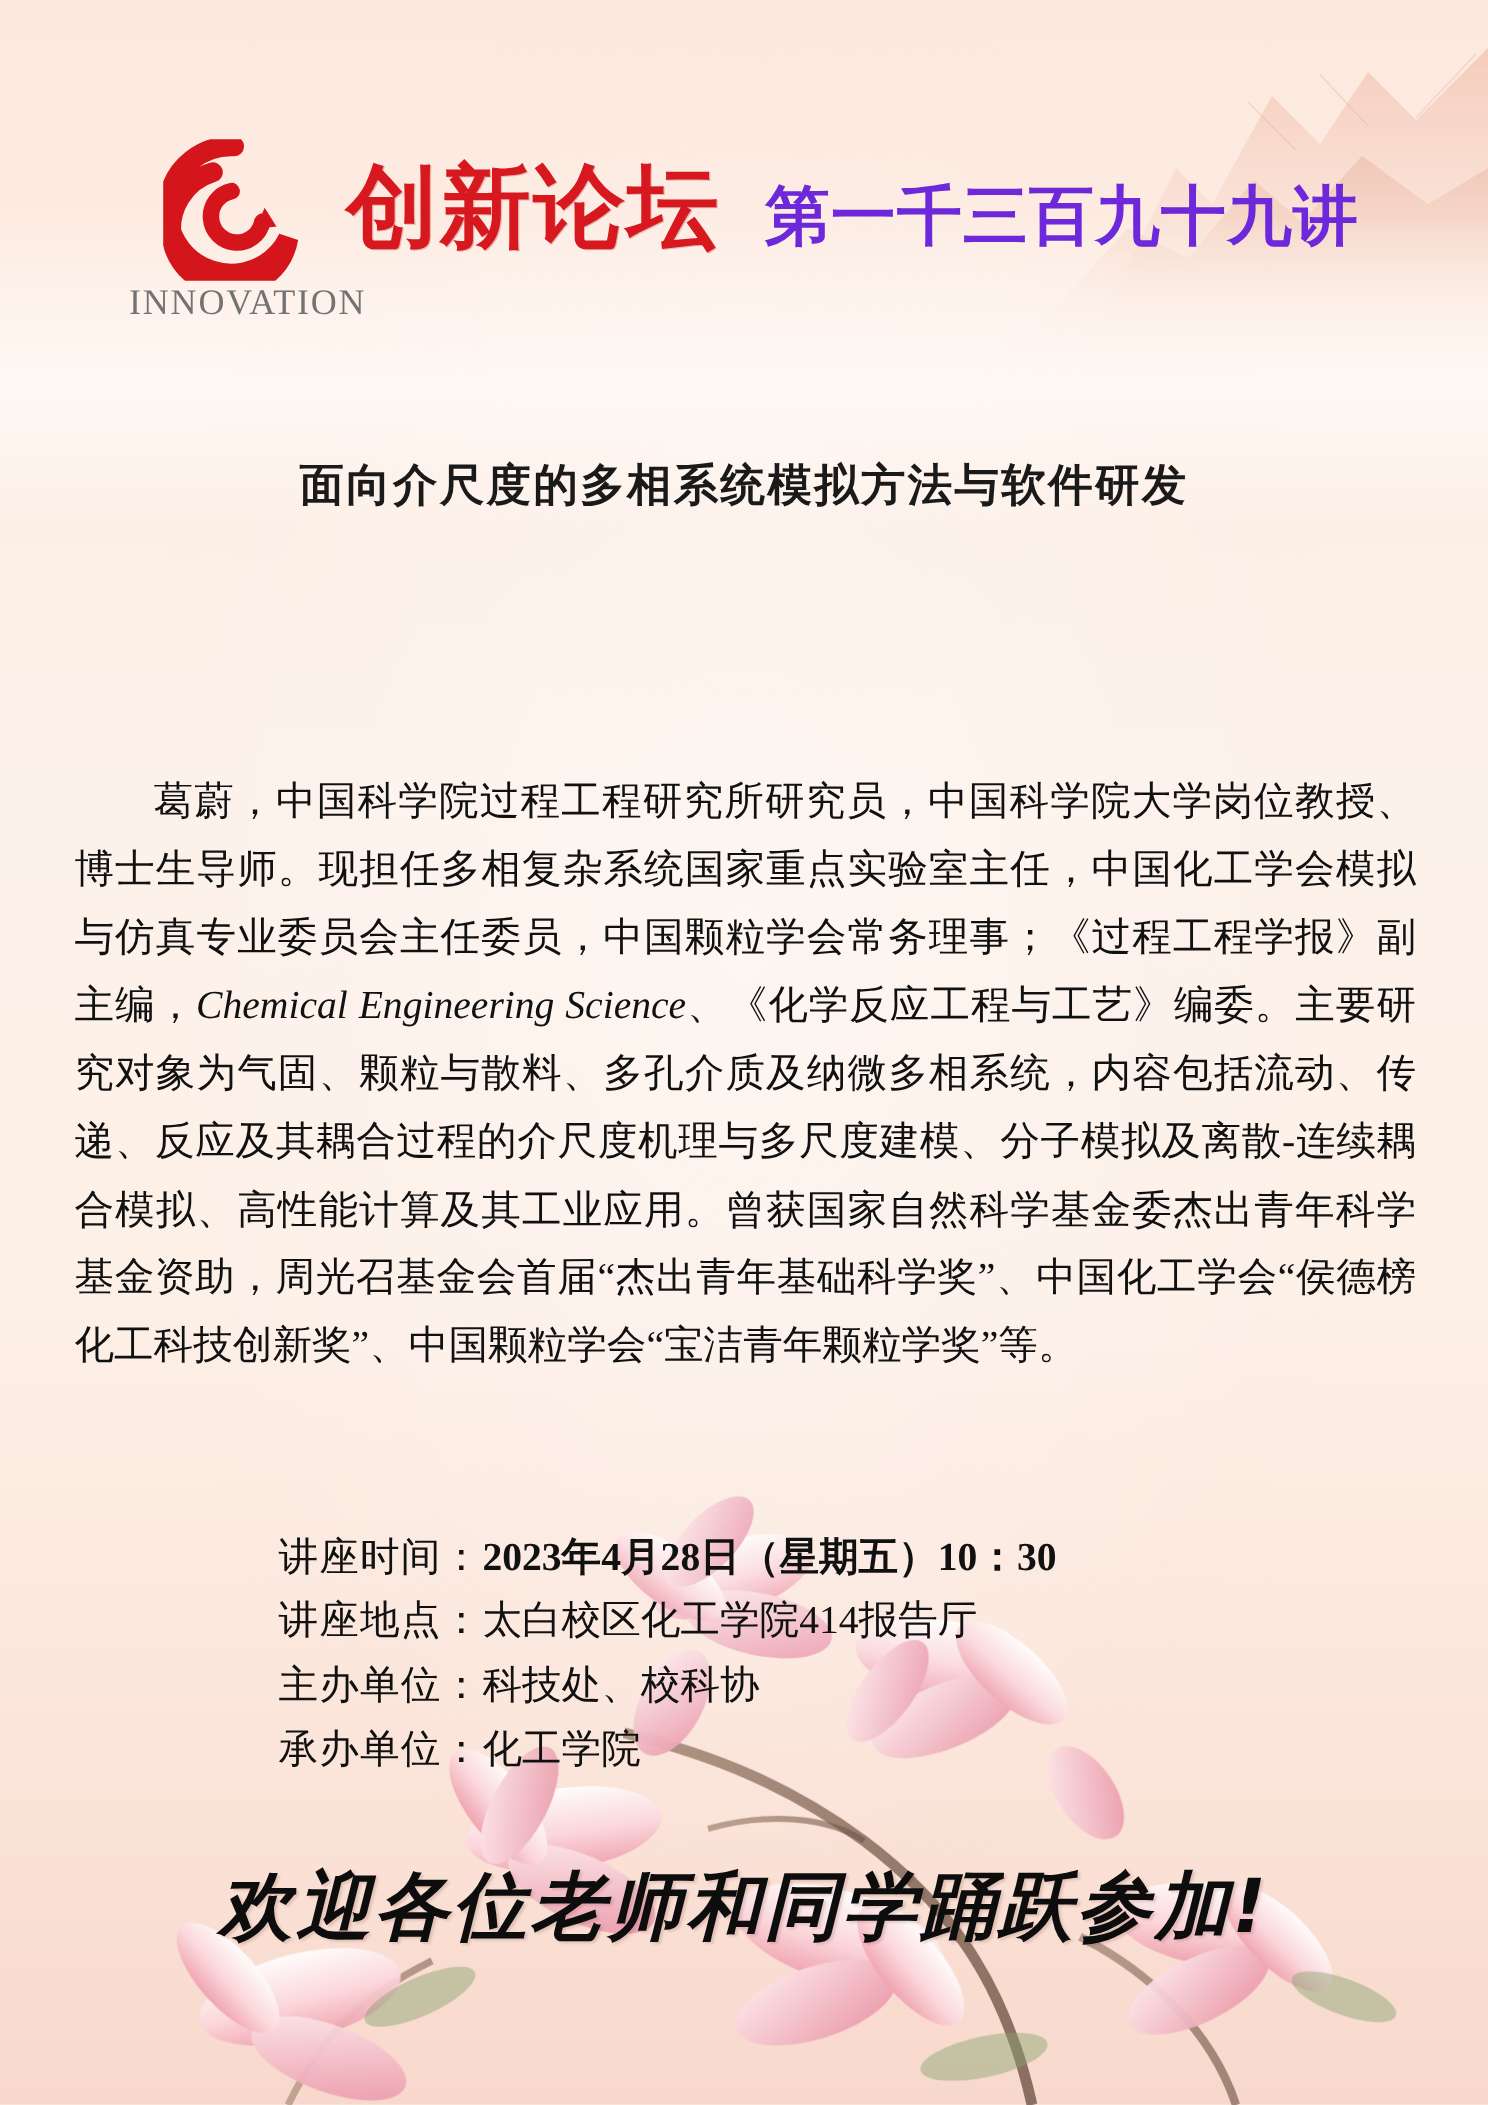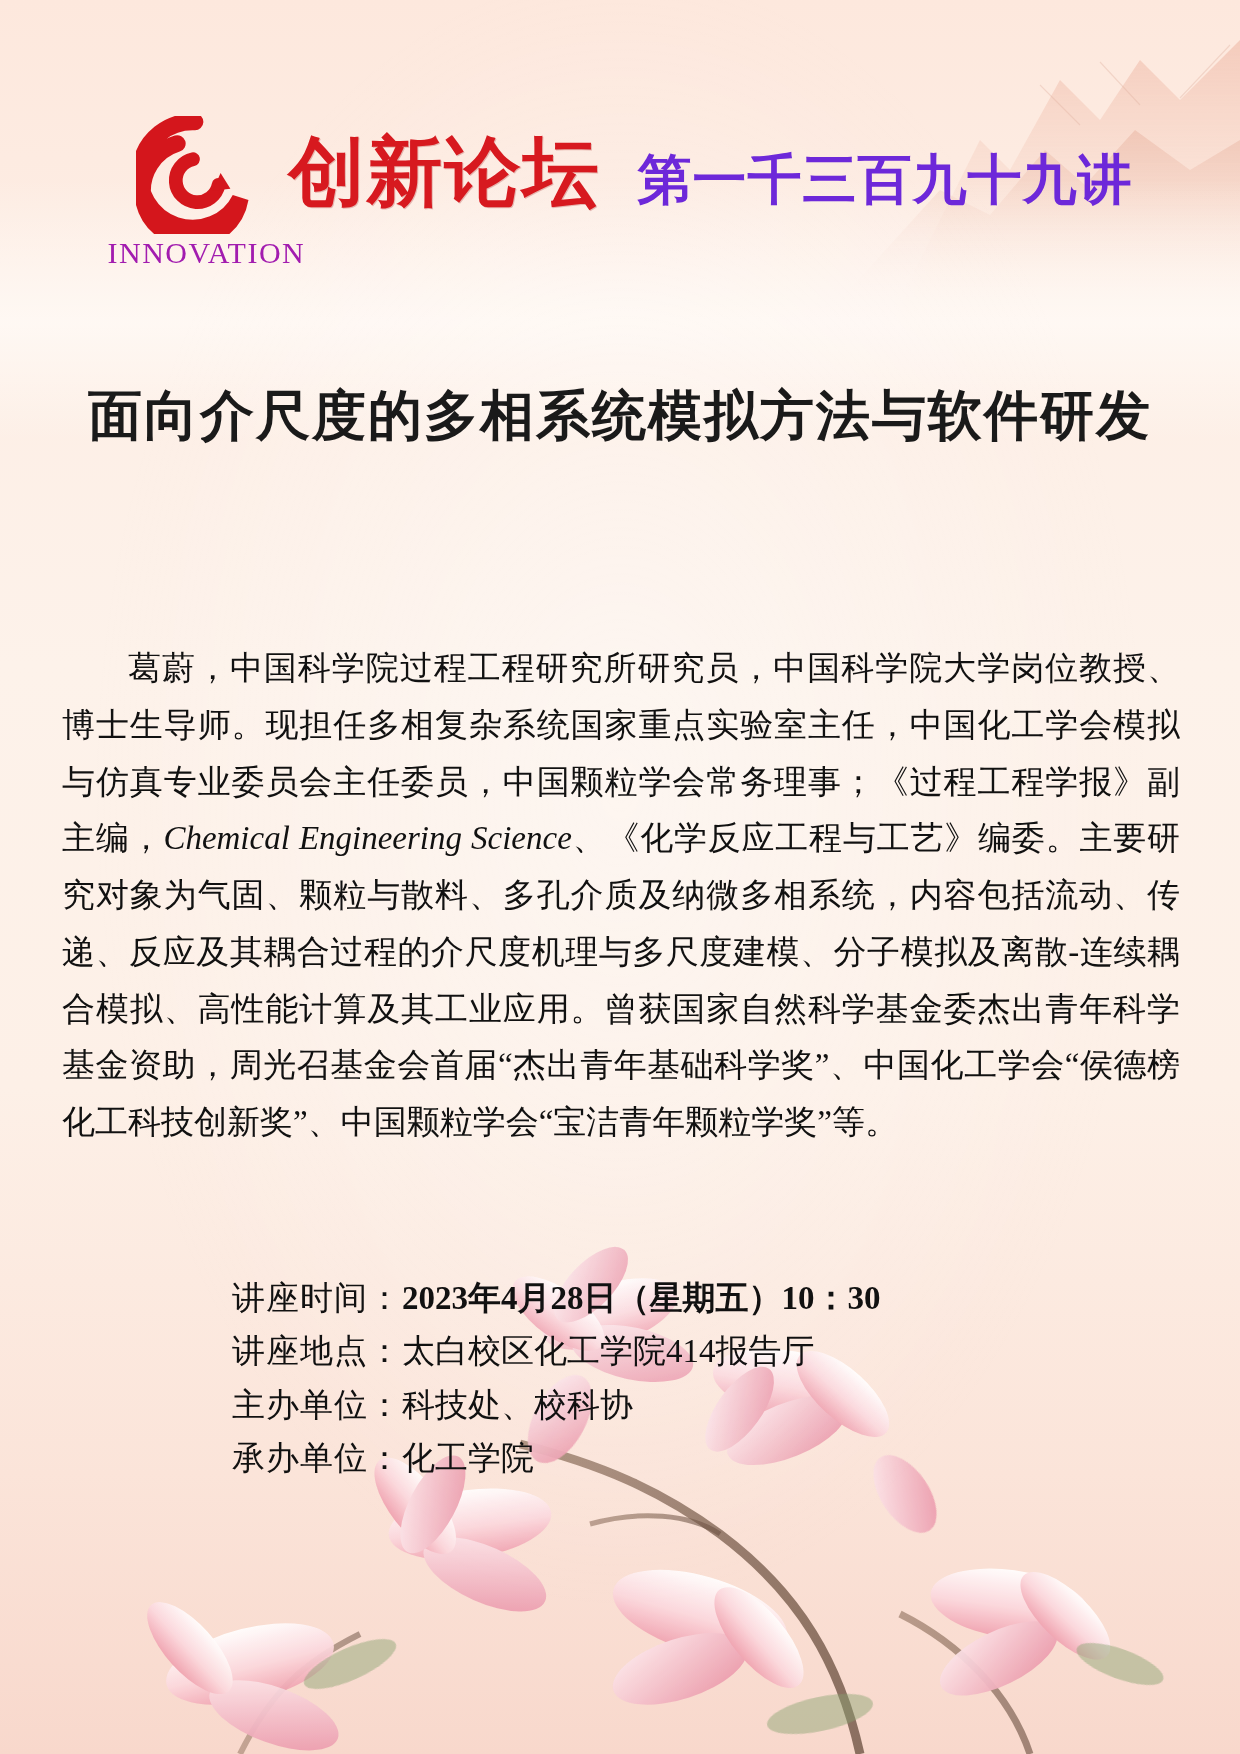--- a/index.html
+++ b/index.html
@@ -82,21 +82,21 @@
     margin-top: 4px;
   }
   .logo-mark {
     width: 118px;
     height: 118px;
     margin: 0 auto;
     display: block;
   }
   .logo-word {
     text-align: center;
-    color: #a21caf;
+    color: #737373;
     font-family: "Liberation Serif", serif;
     font-size: 30px;
     letter-spacing: 1.5px;
     margin-top: 2px;
   }
   .title-block {
     margin-left: 6px;
     padding-top: 22px;
     display: flex;
     align-items: baseline;
@@ -124,21 +124,21 @@
 
   
   .talk-title {
     position: absolute;
     top: 380px;
     left: 0;
     width: 100%;
     text-align: center;
     font-family: Liberation Serif, serif;
     font-weight: bold;
-    font-size: 54px;
+    font-size: 37px;
     letter-spacing: 2px;
     color: #1a1a1a;
   }
 
   
   .speakers {
     position: absolute;
     top: 487px;
     left: 0;
     width: 100%;
@@ -346,14 +346,15 @@
       <span class="lab">讲座地点：</span><span class="val-plain">太白校区化工学院414报告厅</span>
     </div>
     <div class="row">
       <span class="lab">主办单位：</span><span class="val-plain">科技处、校科协</span>
     </div>
     <div class="row">
       <span class="lab">承办单位：</span><span class="val-plain">化工学院</span>
     </div>
   </div>
 
+  <div class="welcome">欢迎各位老师和同学踊跃参加!</div>
 
 </div>
 
 </body></html>

